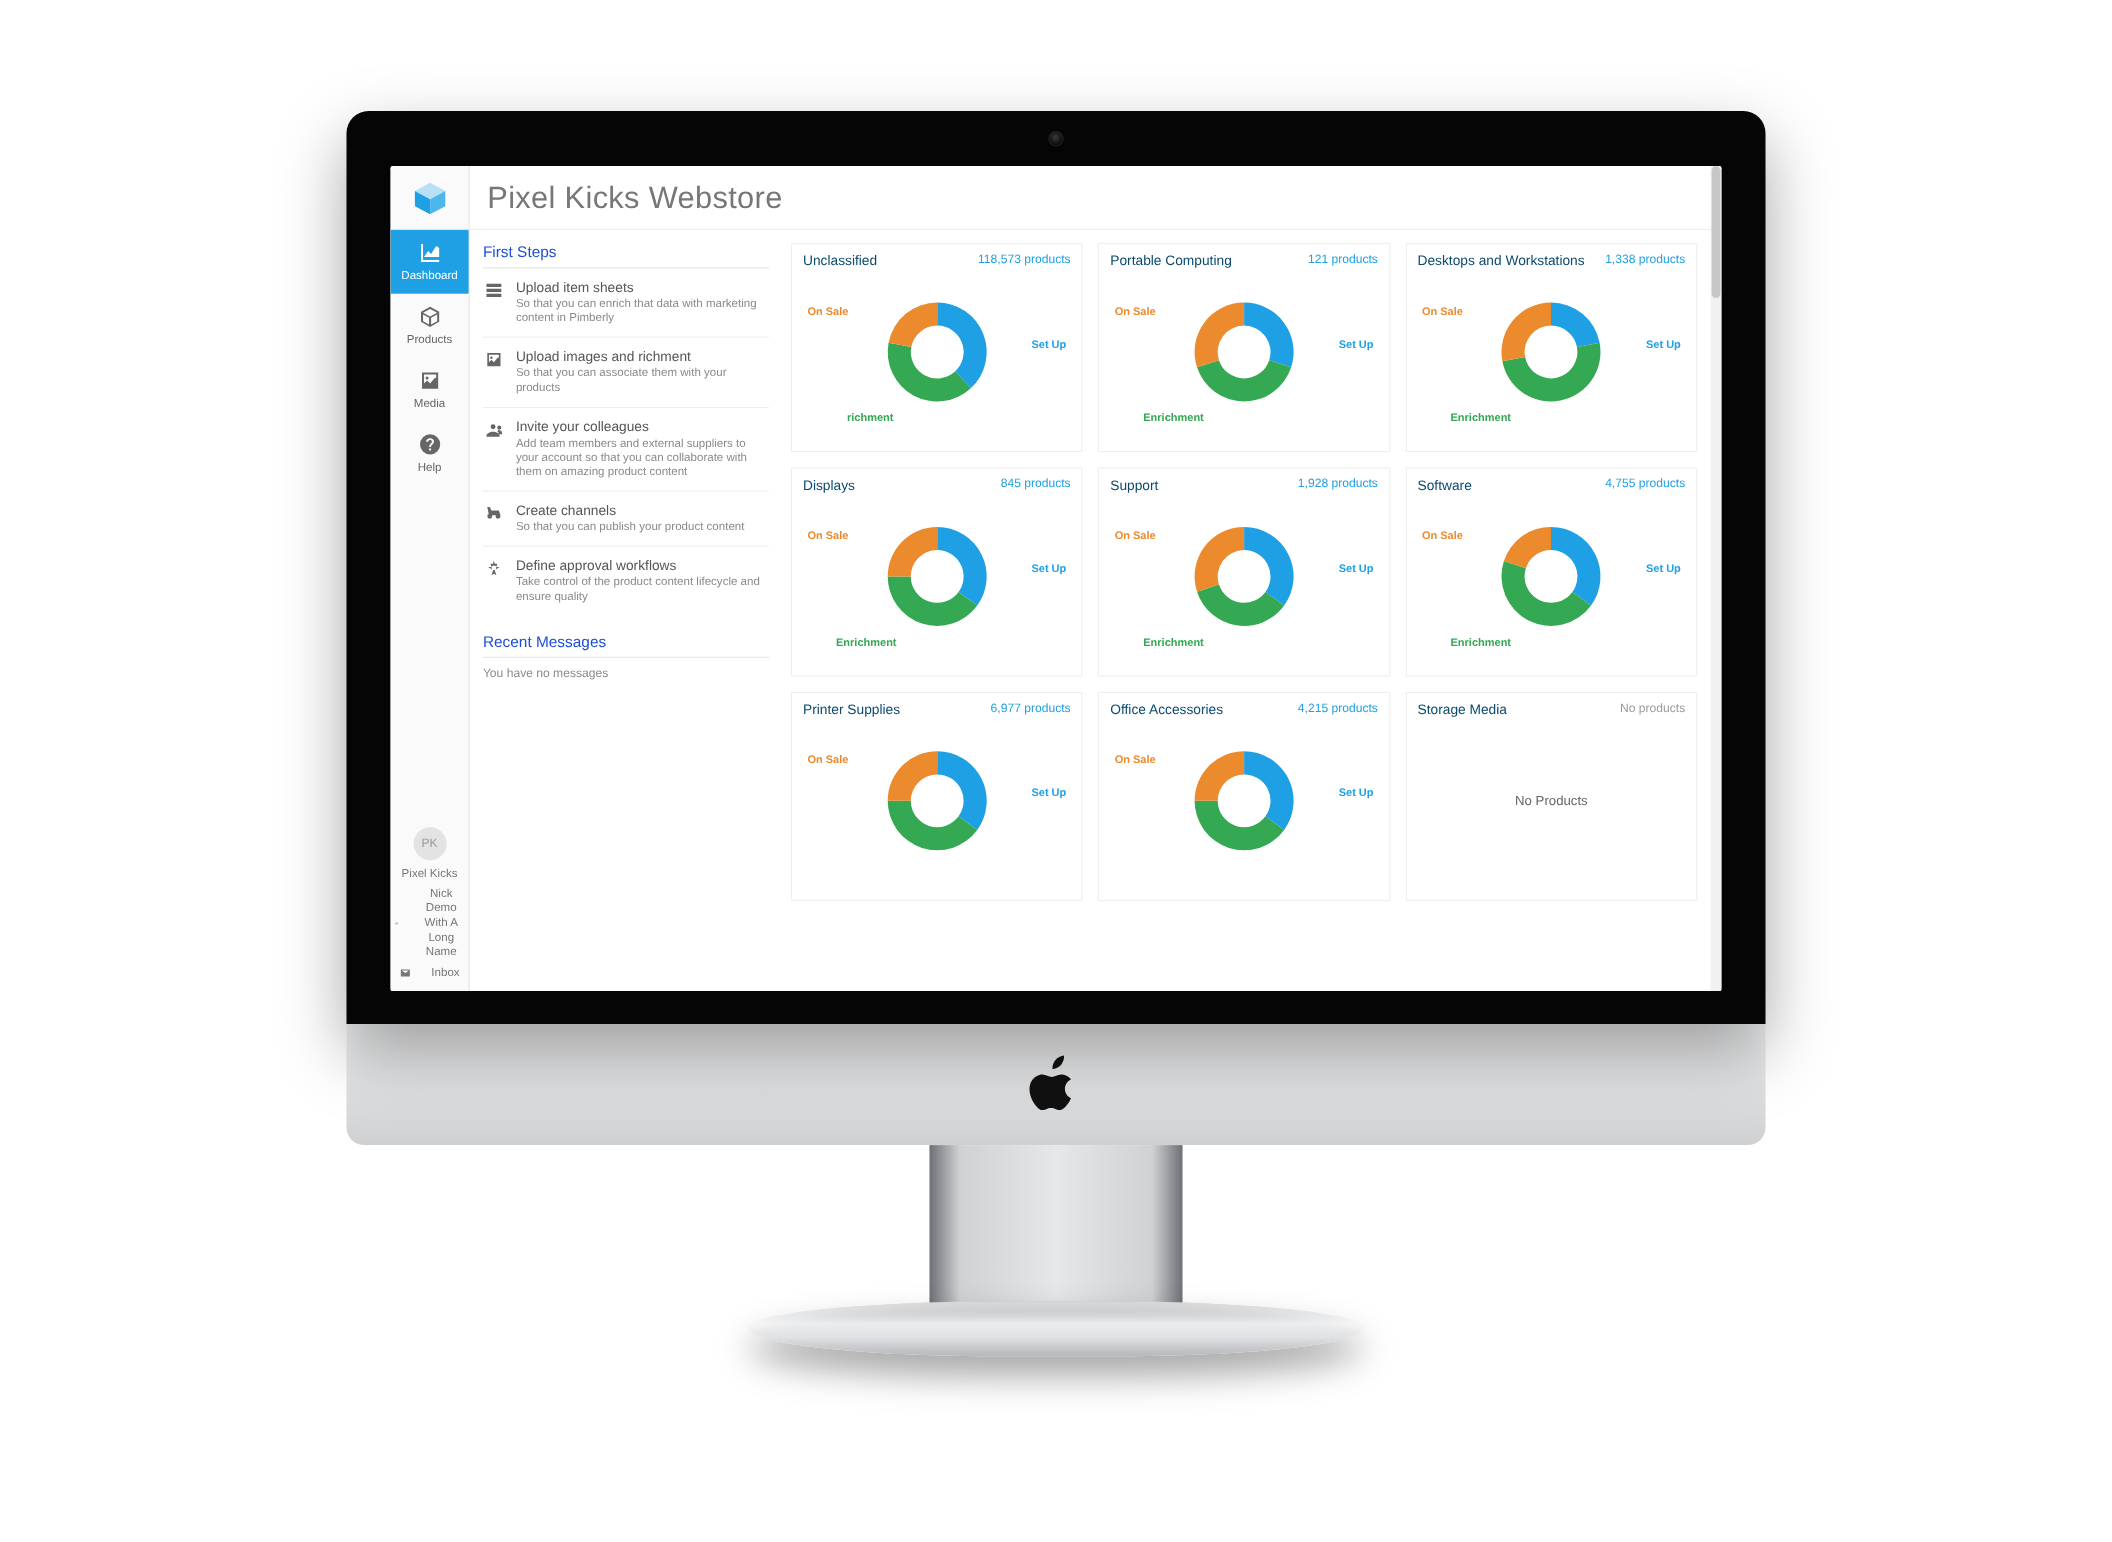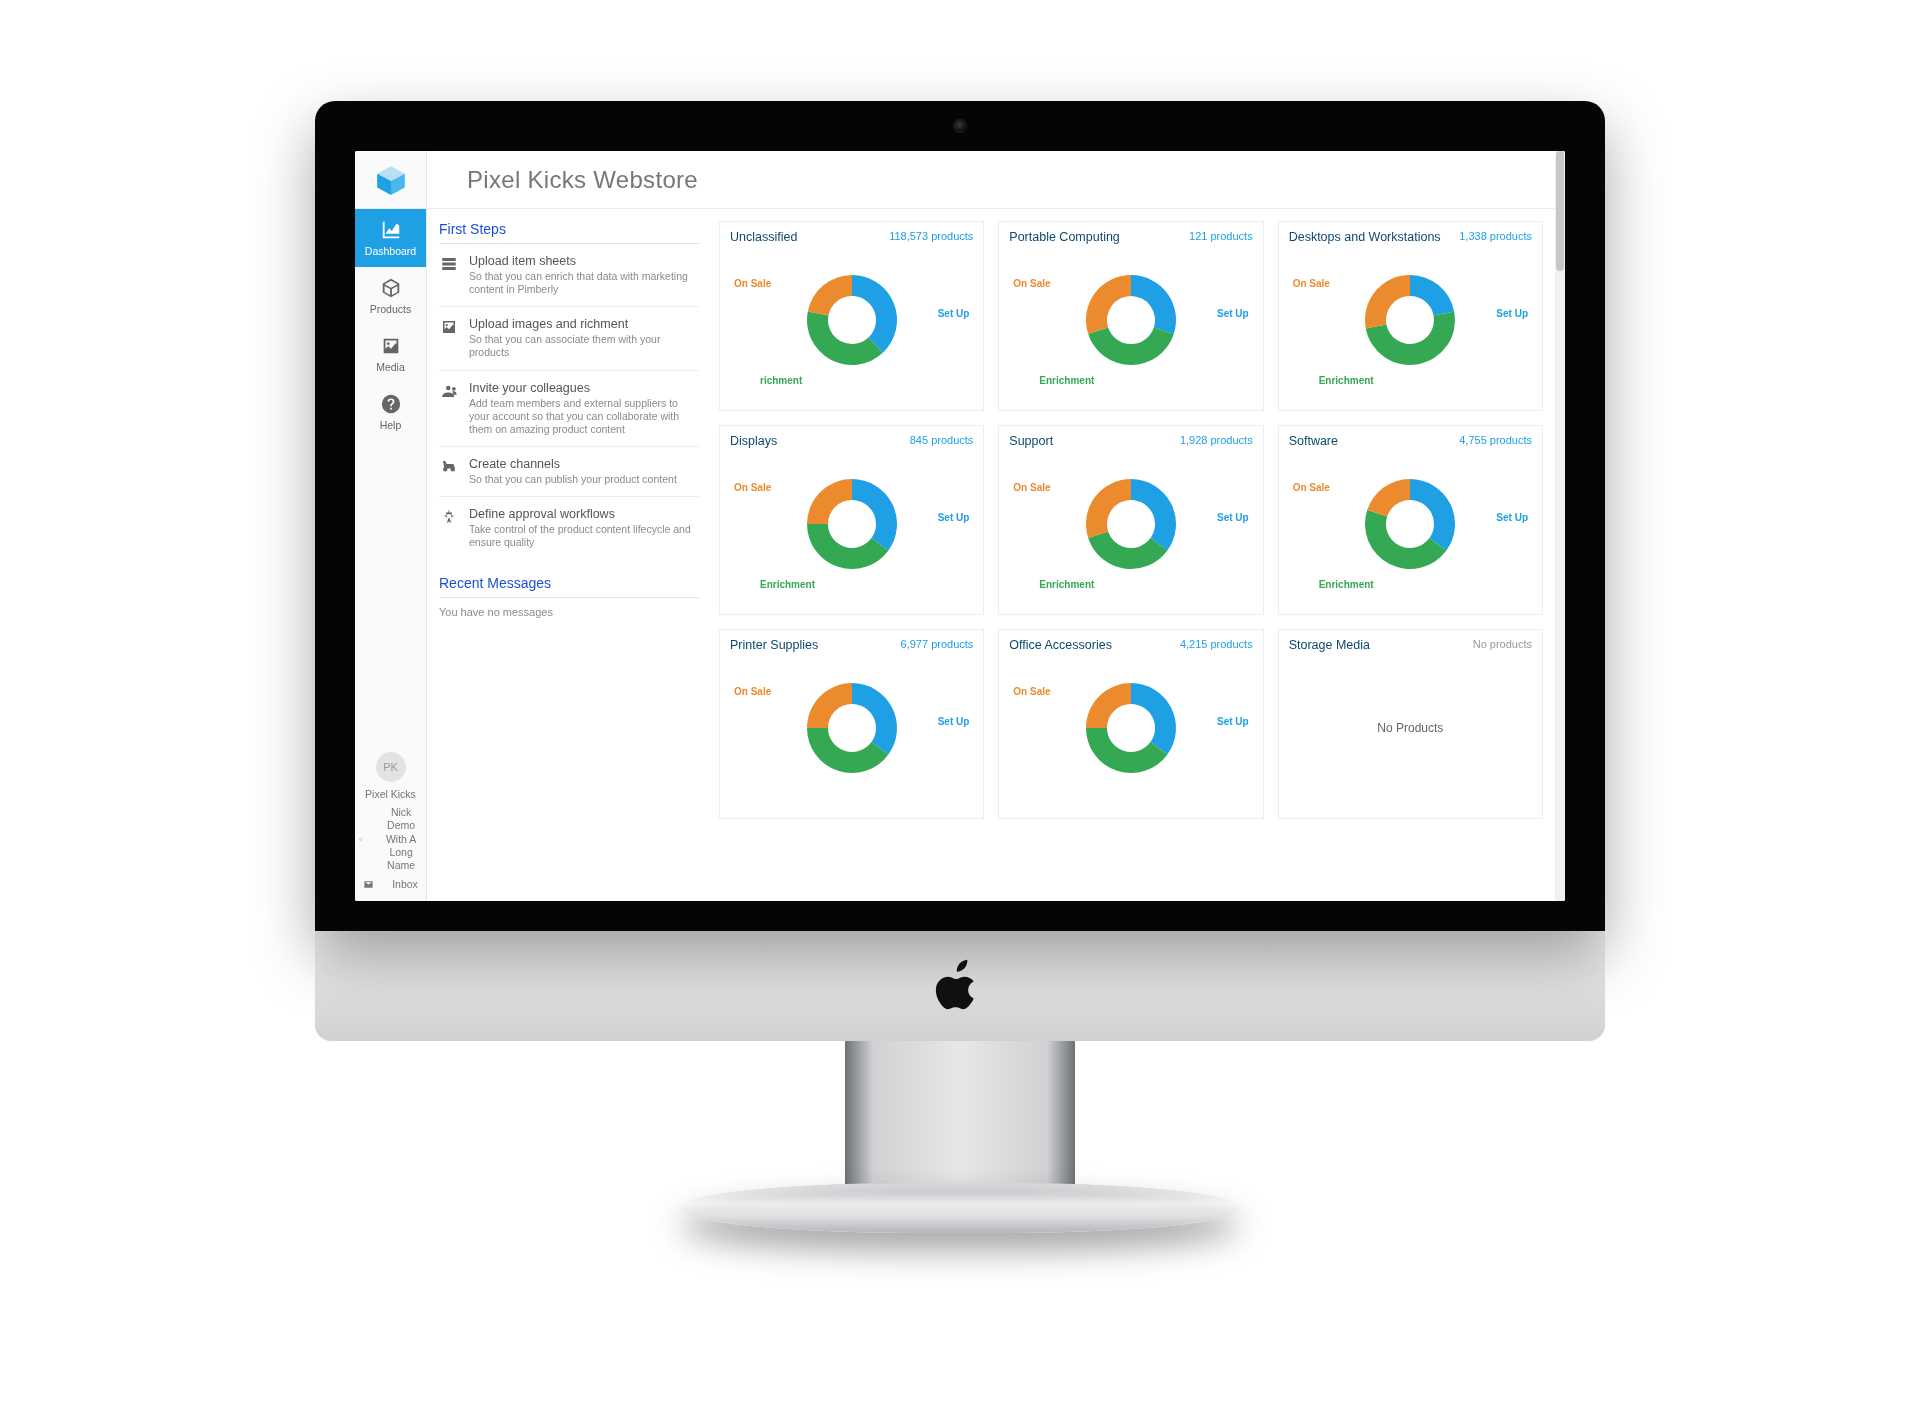--- a/index.html
+++ b/index.html
@@ -103,21 +103,21 @@
   .avatar { width:30px; height:30px; border-radius:50%; background:#e3e3e3; display:flex; align-items:center; justify-content:center; color:#9a9a9a; font-size:11px; }
   .profile .link { display:flex; align-items:center; gap:18px; cursor:pointer; line-height:1.25; text-align:center; }
   .profile .link svg { width:11px; height:11px; fill:#777; }
 
   
   .main { flex:1; display:flex; flex-direction:column; overflow:hidden; }
   .titlebar {
     height: 58px; display:flex; align-items:center; padding: 0 16px;
     border-bottom: 1px solid #eee;
   }
-  .page-title { font-size: 24px; font-weight: 300; color:#777; letter-spacing:.3px;margin-left:24px; }
+  .page-title { font-size: 28px; font-weight: 300; color:#777; letter-spacing:.3px; }
 
   .content { flex:1; display:flex; padding: 12px 22px 0 12px; gap: 20px; overflow:hidden; }
 
   
   .leftcol { width: 260px; flex: 0 0 260px; display:flex; flex-direction:column; gap: 16px; }
   .section-header { font-size: 14px; color:#1d4ed8; padding-bottom:6px; border-bottom:1px solid #e3e3e3; }
   .steps { display:flex; flex-direction:column; }
   .step { display:flex; gap:10px; padding: 10px 0; border-bottom:1px solid #eee; cursor:pointer; }
   .step:last-child { border-bottom:none; }
   .step-ico { width:20px; height:20px; flex:0 0 20px; display:flex; align-items:center; justify-content:center; }
@@ -284,21 +284,21 @@
             <div class="schemas">
               <div class="grid" id="schema-grid">
                   <div class="card">
                     <div class="card-head">
                       <span class="card-title">Unclassified</span>
                       <span class="card-sub">118,573 products</span>
                     </div>
                     <div class="donut-wrap">
                       <span class="donut-label lbl-onsale" style="left:4px;top:28px">On Sale</span>
                       <span class="donut-label lbl-setup" style="right:4px;top:58px">Set Up</span>
-                      <span class="donut-label lbl-enrich" style="left:30px;bottom:4px">richment</span>
+                      <span class="donut-label lbl-enrich" style="left:40px;bottom:4px">richment</span>
                       <svg class="donut" viewBox="0 0 110 110">
                         <path fill="#1fa0e4" d="M55 10 A45 45 0 0 1 85.80461976679099 87.80358823396352 L71.42913054228853 72.49524705811388 A24 24 0 0 0 55 31 Z"></path>
                         <path fill="#34a853" d="M85.80461976679099 87.80358823396352 A45 45 0 0 1 10.79707371720901 46.56784084364239 L31.425105982511475 50.502848449942604 A24 24 0 0 0 71.42913054228853 72.49524705811388 Z"></path>
                         <path fill="#eb8b2d" d="M10.79707371720901 46.56784084364239 A45 45 0 0 1 54.99999999999999 10 L54.99999999999999 31 A24 24 0 0 0 31.425105982511475 50.502848449942604 Z"></path>
                       </svg>
                     </div>
                   </div>
                   <div class="card">
                     <div class="card-head">
                       <span class="card-title">Portable Computing</span>

